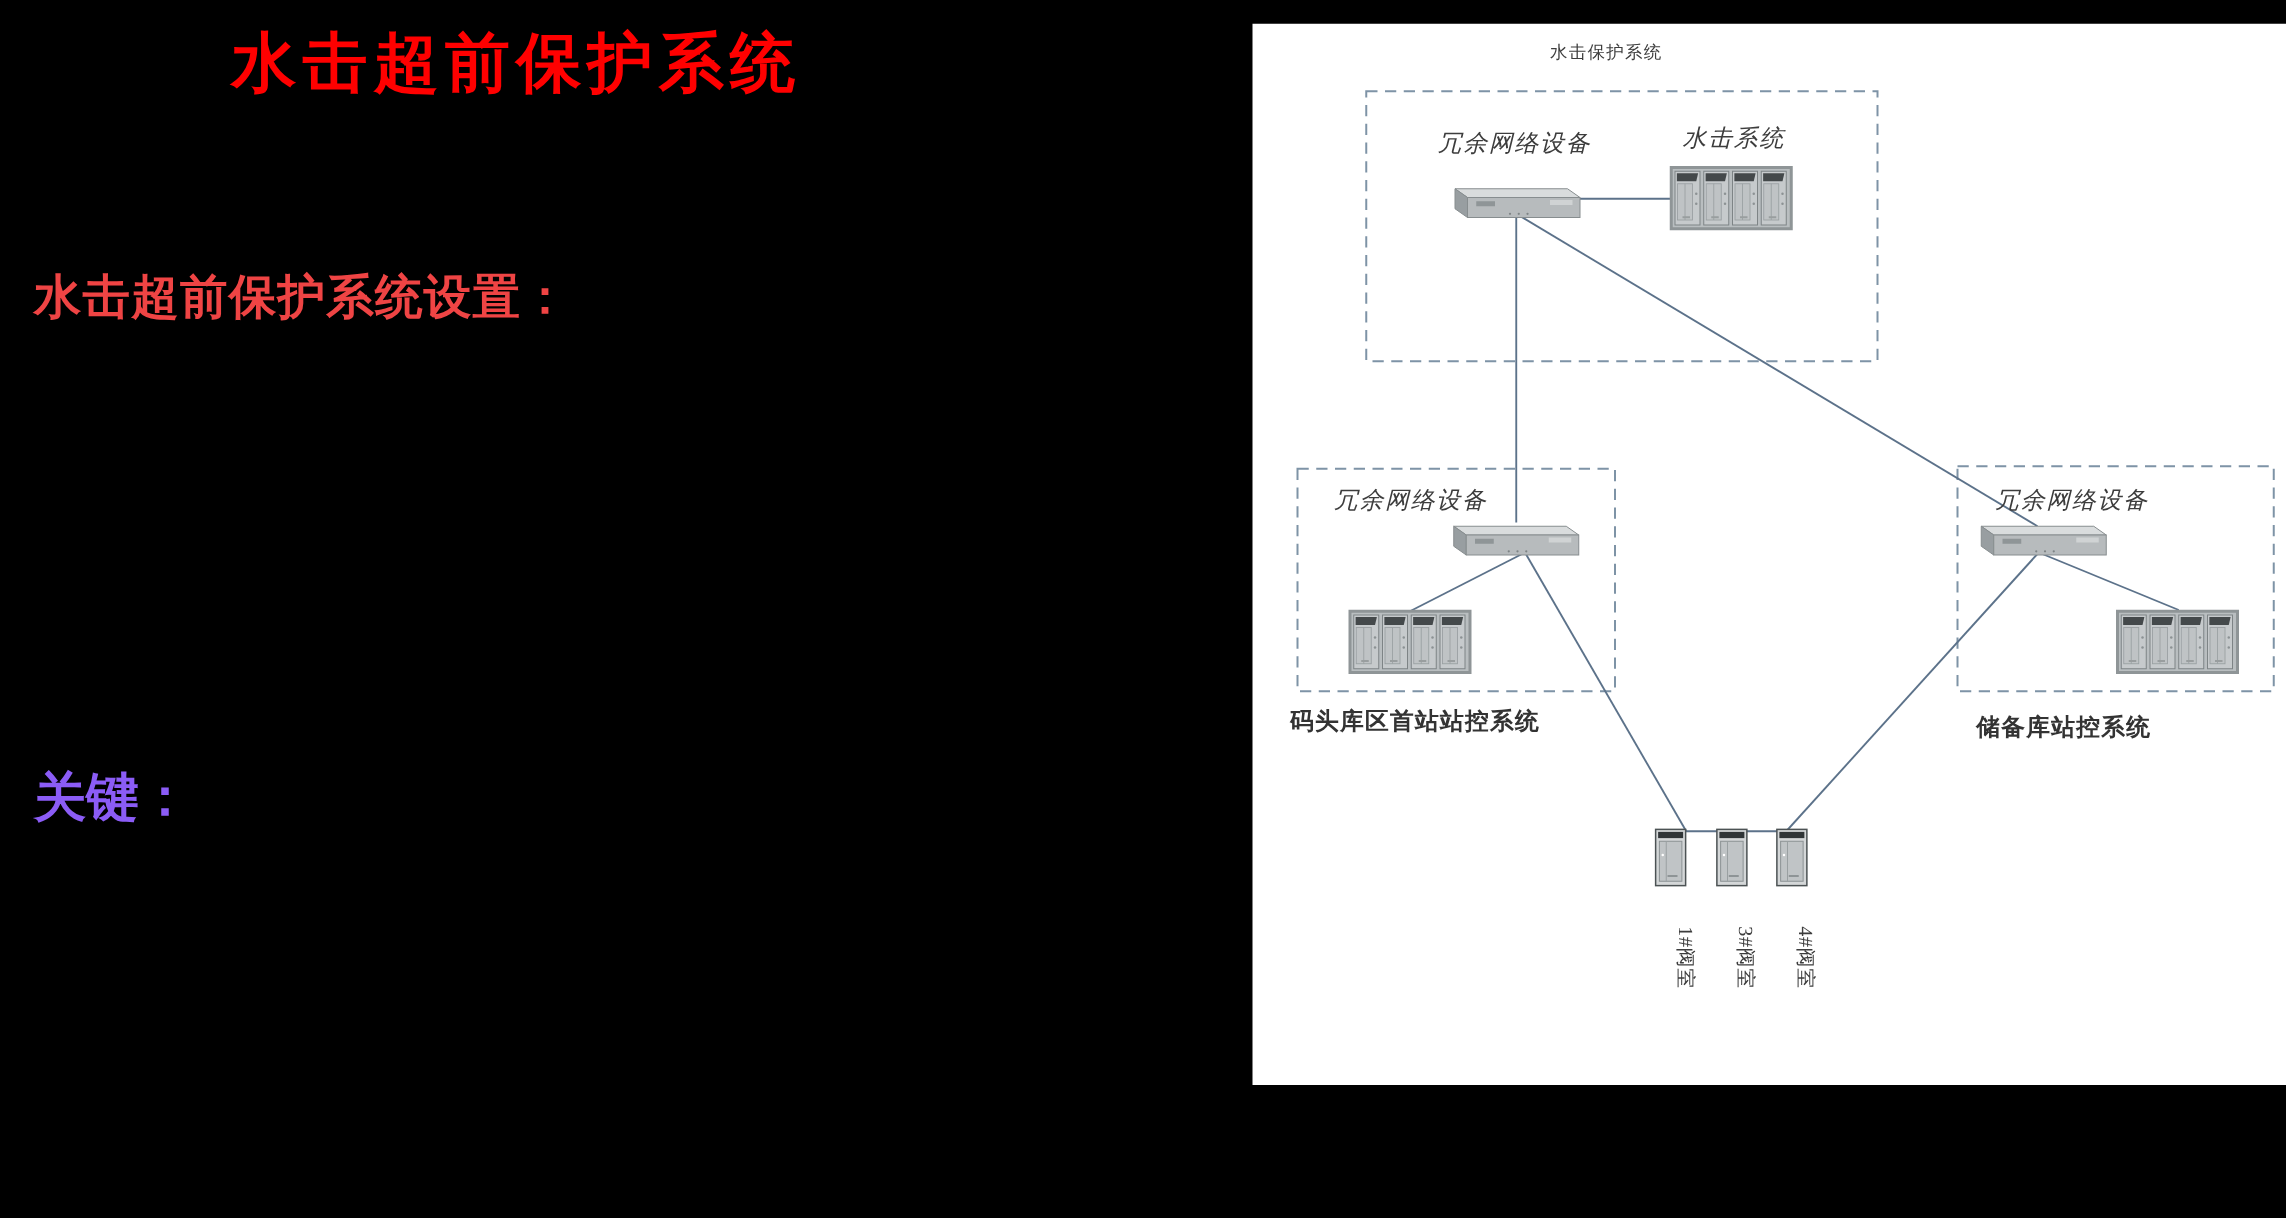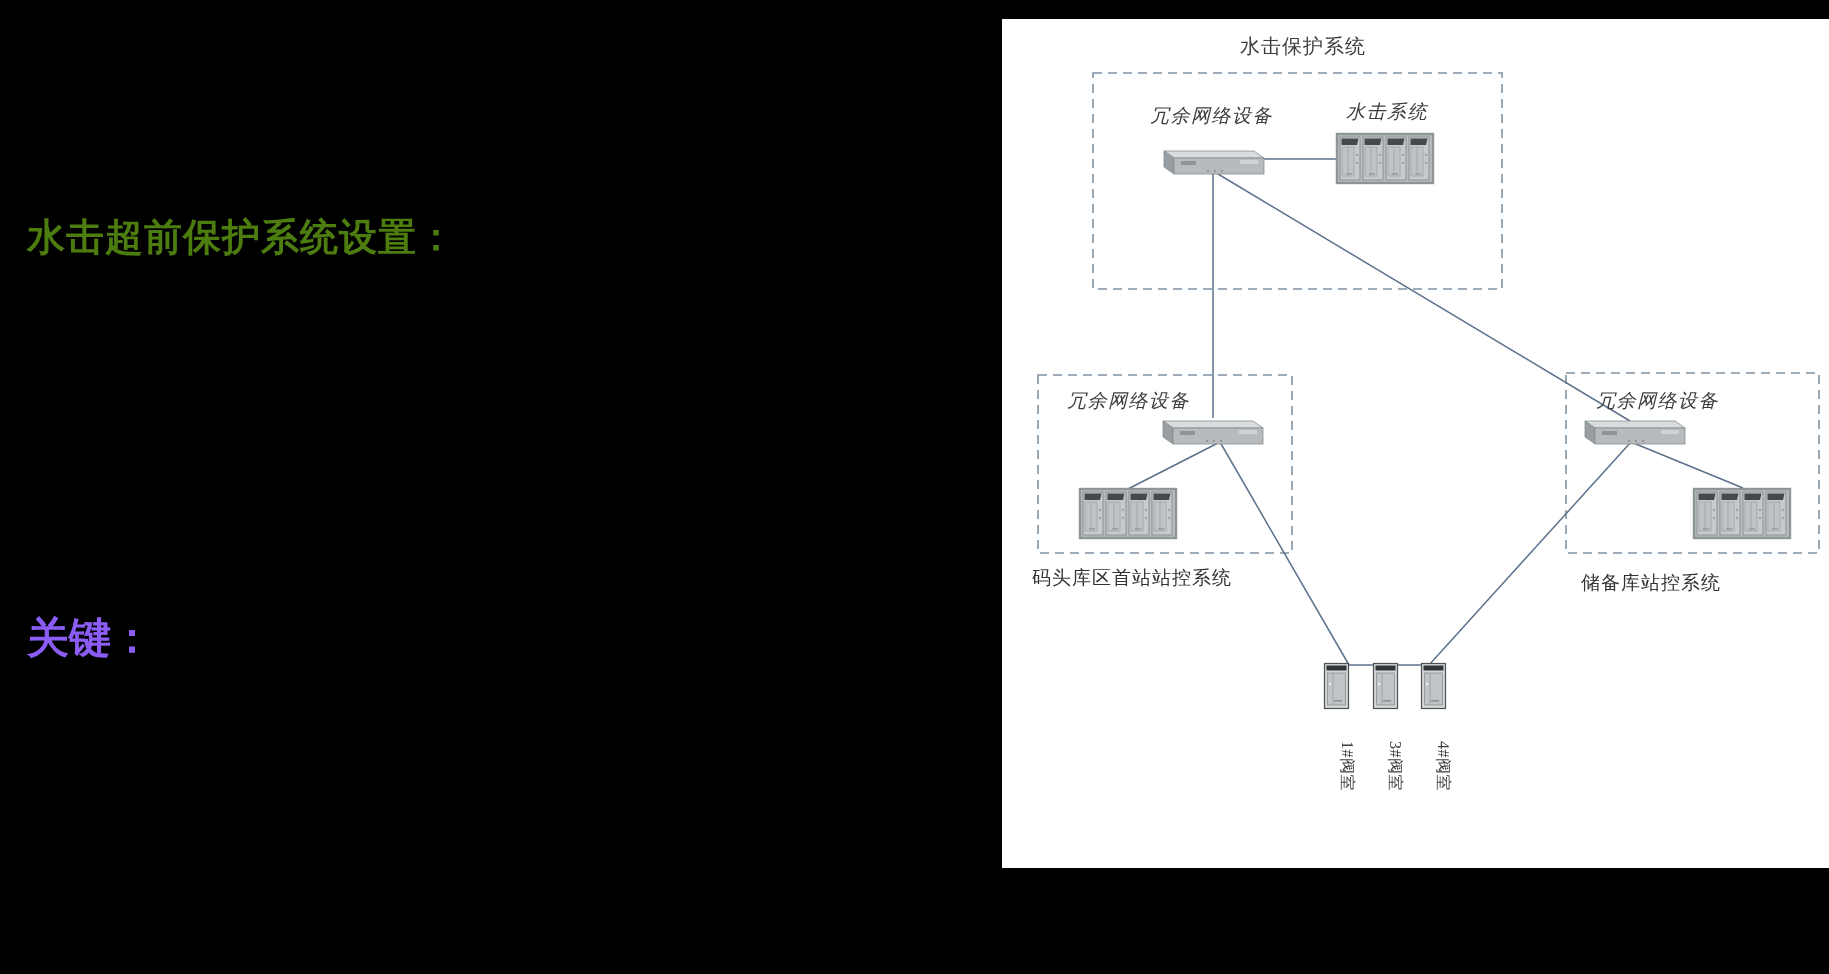--- a/index.html
+++ b/index.html
@@ -11,53 +11,54 @@
   .slide-title {
     position: absolute; left: 185px; top: 22px;
     font-family: "Liberation Sans", "DejaVu Sans", sans-serif;
     font-size: 52px; font-weight: 900; letter-spacing: 5px;
     color: #FF0000; line-height: 1.12; white-space: nowrap;
   }
   .section-heading {
     position: absolute; left: 27px; top: 212px;
     font-family: "Liberation Serif", "DejaVu Serif", serif;
     font-size: 38px; font-weight: 700; letter-spacing: 1px;
-    color: #4d7c0f; white-space: nowrap;
+    color: #ef4444; white-space: nowrap;
   }
   .key-heading {
     position: absolute; left: 27px; top: 610px;
     font-family: "Liberation Serif", "DejaVu Serif", serif;
     font-size: 42px; font-weight: 700;
     color: #8b5cf6; white-space: nowrap;
   }
 
   .diagram-panel {
     position: absolute; left: 1002px; top: 19px;
     width: 827px; height: 849px; background: #FFFFFF;
   }
   .diagram-panel svg { position: absolute; left: 0; top: 0; }
 
   .dg-label {
     position: absolute;
     font-family: "Liberation Serif", "DejaVu Serif", serif;
     color: #3D3D3D; white-space: nowrap; line-height: 1.15;
   }
-  .dg-title   { font-size: 20px; letter-spacing: 1px; }
+  .dg-title   { font-size: 14px; letter-spacing: 1px; }
   .dev-label  { font-size: 19px; letter-spacing: 1.5px; font-style: italic; }
-  .caption    { font-size: 19px; letter-spacing: 1px; font-weight: 400; color: #333; }
+  .caption    { font-size: 19px; letter-spacing: 1px; font-weight: 700; color: #333; }
   .valve-label {
     font-size: 16px; line-height: 20px; letter-spacing: 0.5px;
     transform: rotate(90deg); transform-origin: 0 0;
   }
 </style>
 </head>
 <body>
 
 <div class="slide">
 
+  <h1 class="slide-title">水击超前保护系统</h1>
 
   <div class="section-heading">水击超前保护系统设置：</div>
 
   <div class="key-heading">关键：</div>
 
   <div class="diagram-panel">
 
     <svg width="827" height="849" viewBox="0 0 827 849">
 
       <g fill="none" stroke="#7E93A6" stroke-width="1.6" stroke-dasharray="9 6">

